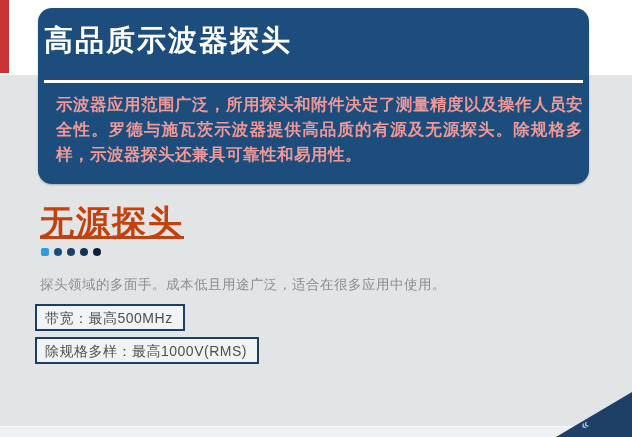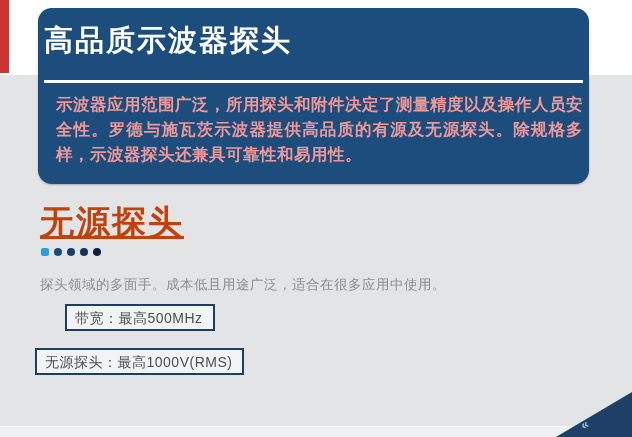--- a/index.html
+++ b/index.html
@@ -30,21 +30,21 @@
   }
   .dots{position:absolute;left:41px;top:248px;display:flex;gap:5px;}
   .dot{width:8px;height:8px;border-radius:50%;}
   .dot-square{border-radius:2px;}
   .section-intro{
     position:absolute;left:40px;top:276px;margin:0;
     font-size:13.5px;color:#8d8d8d;letter-spacing:0.5px;
   }
   .specs{
     position:absolute;left:35px;top:304px;
-    display:flex;flex-direction:column;gap:17px;align-items:center;
+    display:flex;flex-direction:column;gap:6px;align-items:flex-start;
   }
   .spec{
     border:2px solid #1c3e63;background:#f2f3f4;color:#4f4f4f;
     font-size:14px;line-height:1;padding:5px 10px 4px 8px;letter-spacing:0.5px;
     white-space:nowrap;
   }
   .corner-wedge{
     position:absolute;right:0;bottom:0;width:76px;height:45px;
     clip-path:polygon(0 100%,100% 0,100% 100%);
   }
@@ -75,17 +75,17 @@
     <span class="dot" style="background: rgb(28, 75, 122);"></span>
     <span class="dot" style="background: rgb(23, 63, 104);"></span>
     <span class="dot" style="background: rgb(18, 51, 85);"></span>
     <span class="dot" style="background: rgb(11, 31, 56);"></span>
   </div>
 
 <p class="section-intro">探头领域的多面手。成本低且用途广泛，适合在很多应用中使用。</p>
 
 <div class="specs" id="specs">
     <div class="spec">带宽：最高500MHz</div>
-    <div class="spec">无源探头：最高1000V(RMS)</div>
+    <div class="spec">除规格多样：最高1000V(RMS)</div>
   </div>
 
 <div class="corner-wedge" style="background: rgb(30, 63, 102);"></div>
 <span class="corner-chevrons">«</span>
 
 </body></html>

